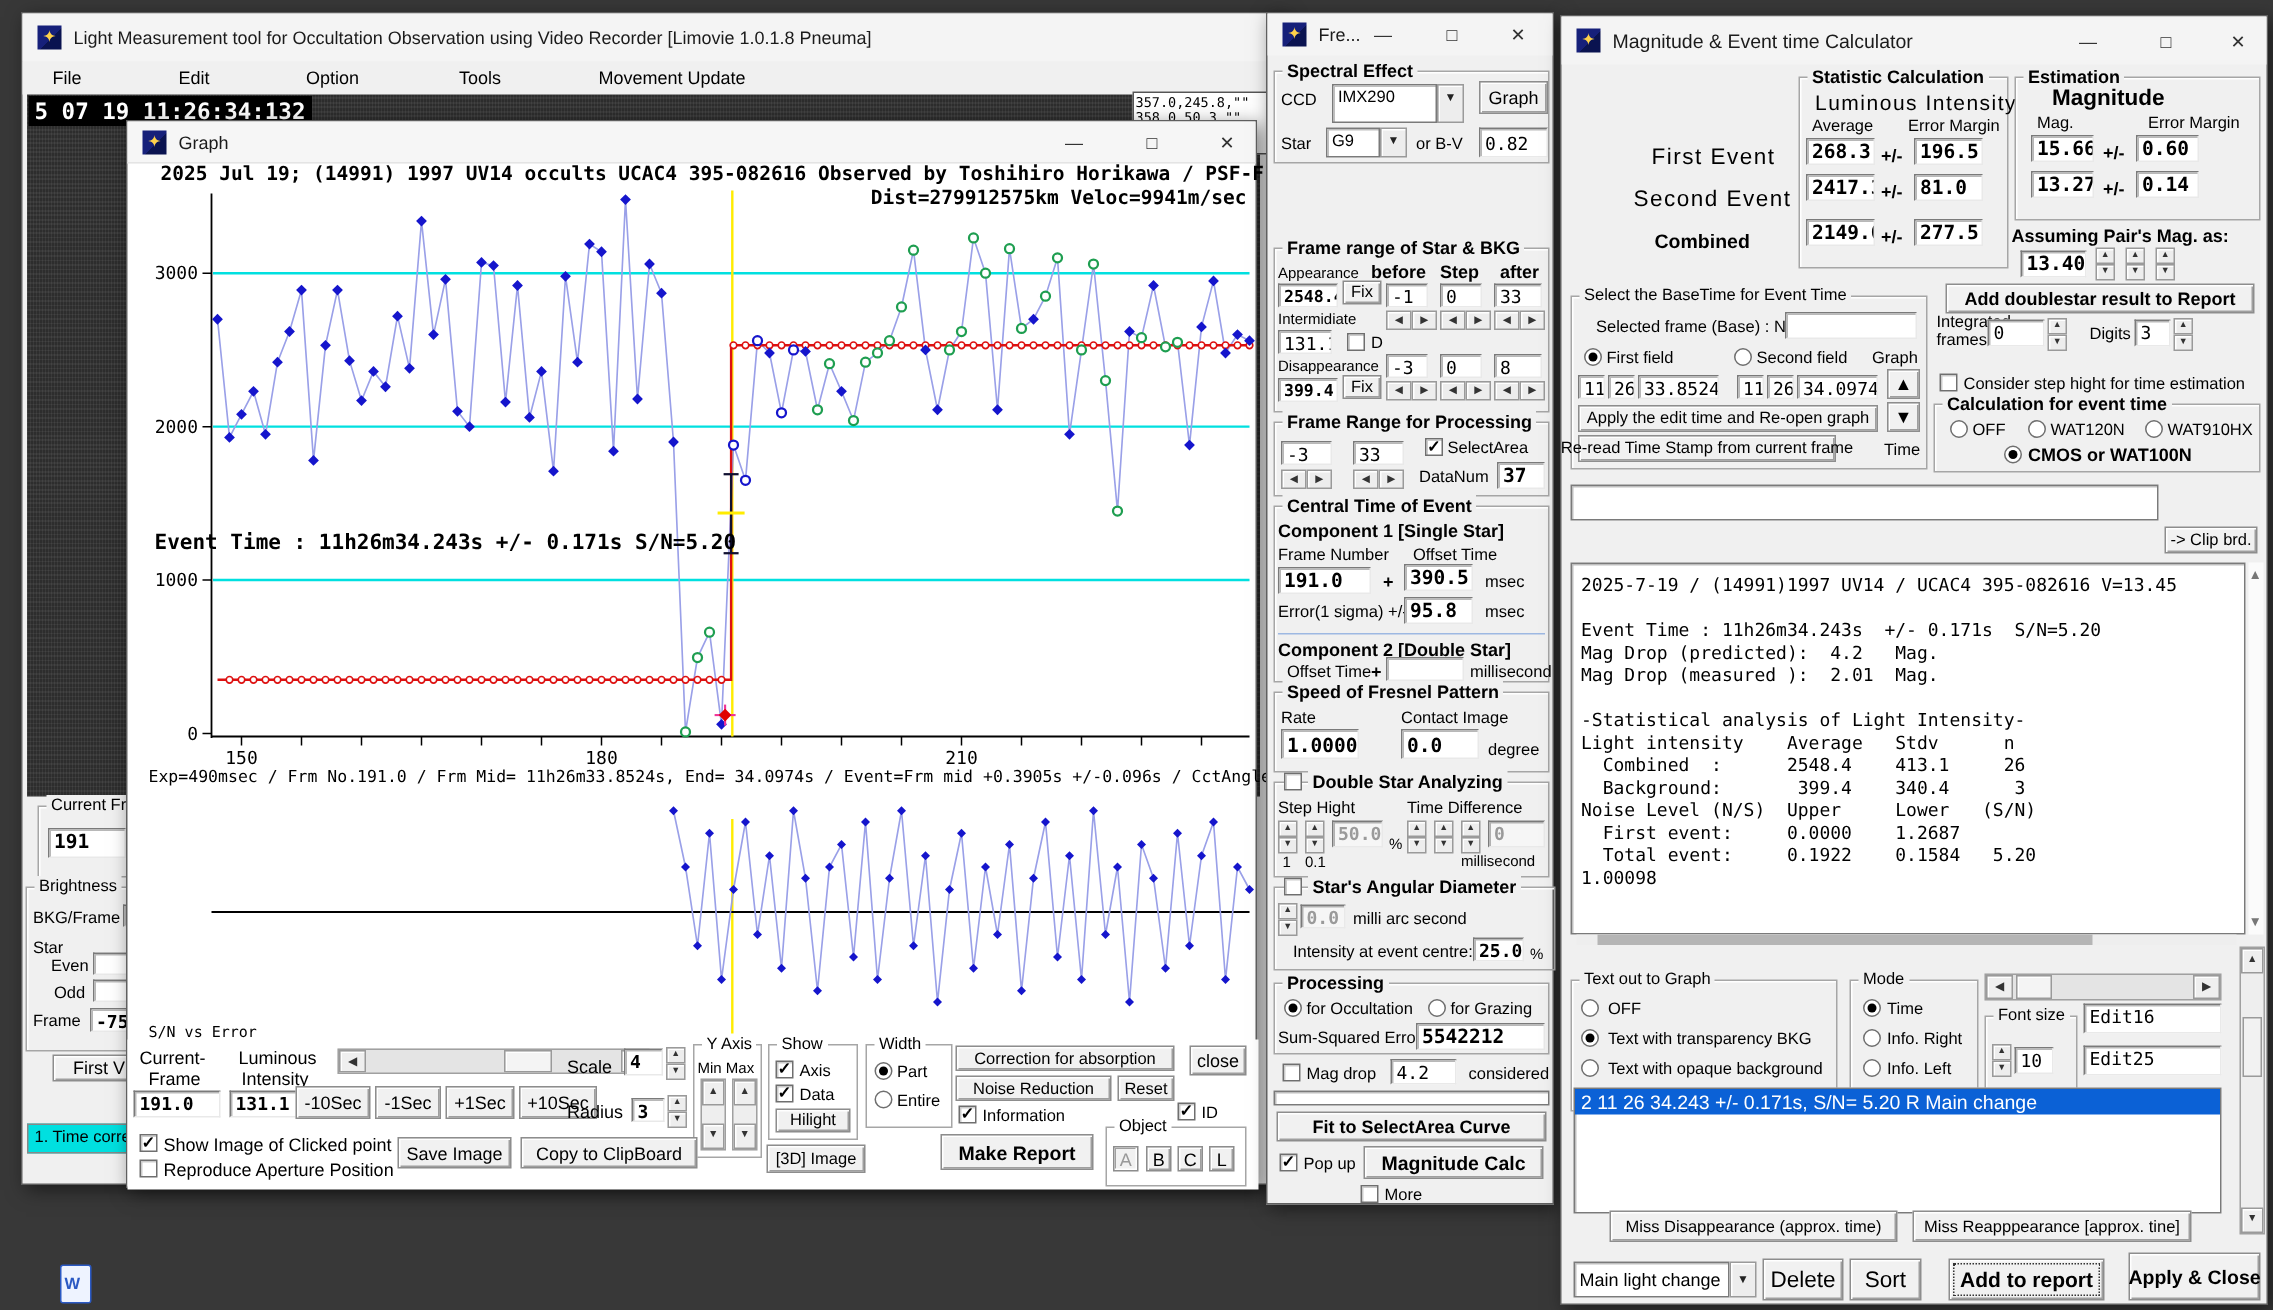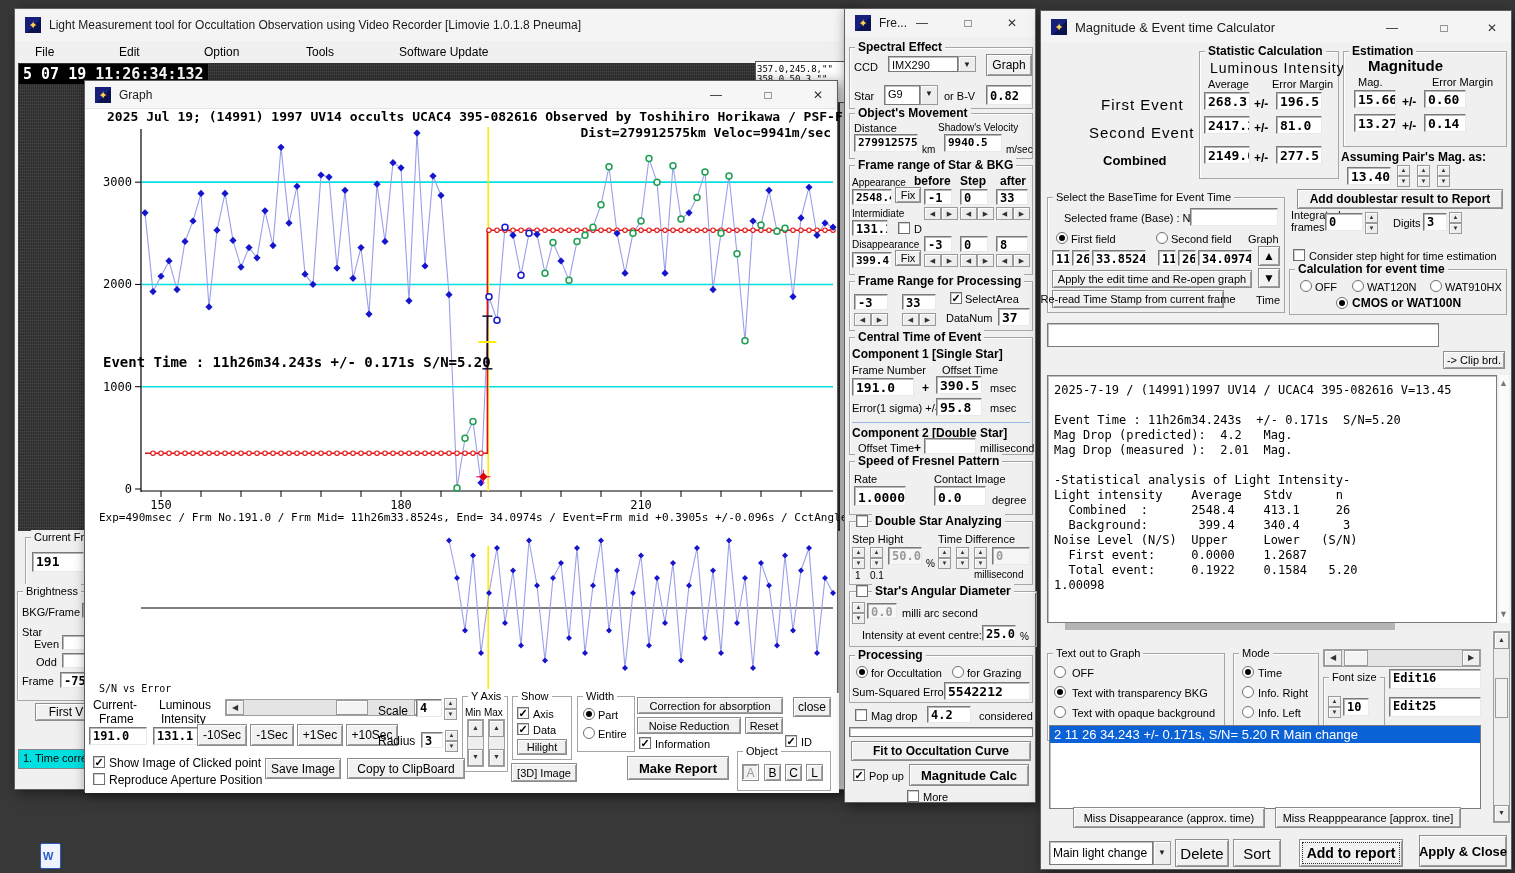--- a/index.html
+++ b/index.html
@@ -11,21 +11,21 @@
     color:#ffd24a;font-size:11px;line-height:16px;text-align:center}
   .tb-t{font-size:12px;color:#1b1b1b;white-space:nowrap}
   .wbtn{position:absolute;top:4px;width:22px;height:20px;text-align:center;font-size:12px;line-height:20px;color:#333}
   .abs{position:absolute;box-sizing:border-box}
   .lbl{position:absolute;font-size:11px;color:#000;white-space:nowrap;line-height:12px}
   .lbl.b{font-weight:bold;font-size:12px}
   .lbl.s10{font-size:10px}
   .fld{position:absolute;background:#fff;border:1px solid #7a7a7a;border-right-color:#e9e9e9;border-bottom-color:#e9e9e9;
     box-shadow:inset 1px 1px 0 rgba(0,0,0,.28);font:bold 12px "DejaVu Sans Mono",monospace;
     padding:1px 0 0 3px;white-space:nowrap;overflow:hidden;box-sizing:border-box;color:#000}
-  .fld.plain{font-weight:bold}
+  .fld.plain{font-weight:normal}
   .fld.dim{color:#9a9a9a;background:#f6f6f6}
   .btn{position:absolute;background:#f1f1f1;border:1px solid #8d8d8d;box-shadow:inset 1px 1px 0 #fff,inset -1px -1px 0 #9f9f9f;
     font-size:12px;display:flex;align-items:center;justify-content:center;white-space:nowrap;box-sizing:border-box;color:#000;cursor:default}
   .btn.bold{font-weight:bold}
   .gb{position:absolute;border:1px solid #a6a6a6;box-shadow:inset 1px 1px 0 #fff;box-sizing:border-box}
   .gb>.t{position:absolute;top:-8px;left:5px;background:#f0f0f0;padding:0 3px;font-size:12px;font-weight:bold;white-space:nowrap;line-height:14px}
   .gb>.t.plain{font-weight:normal;font-size:11px}
   .chk{position:absolute;width:12px;height:12px;background:#fff;border:1px solid #6f6f6f;
     box-shadow:inset 1px 1px 0 rgba(0,0,0,.2);font:bold 11px/11px "Liberation Sans",sans-serif;text-align:center;box-sizing:border-box}
   .chk.on::after{content:"✓"}
@@ -85,21 +85,21 @@
   <div class="win" style="left:14px;top:8px;width:841px;height:782px">
     <div class="tbar" style="height:32px">
       <span class="appico">✦</span>
       <span class="tb-t">Light Measurement tool for Occultation Observation using Video Recorder [Limovie 1.0.1.8 Pneuma]</span>
     </div>
     <div class="abs" style="left:0;top:32px;width:100%;height:22px;background:#f0f0f0">
       <span class="lbl" style="left:20px;top:5px;font-size:12px">File</span>
       <span class="lbl" style="left:104px;top:5px;font-size:12px">Edit</span>
       <span class="lbl" style="left:189px;top:5px;font-size:12px">Option</span>
       <span class="lbl" style="left:291px;top:5px;font-size:12px">Tools</span>
-      <span class="lbl" style="left:384px;top:5px;font-size:12px">Software Update</span>
+      <span class="lbl" style="left:384px;top:5px;font-size:12px">Movement Update</span>
     </div>
     <div class="video" style="left:3px;top:54px;width:822px;height:468px"></div>
     <div class="ts" style="left:4px;top:55px">5 07 19 11:26:34:132</div>
     <div class="datapanel" style="left:740px;top:52px;width:86px;height:36px">
       <div>357.0,245.8,""</div>
       <div>358.0,50.3,"",</div>
     </div>
 
     <div class="gb" style="left:10px;top:528px;width:72px;height:48px;background:#f0f0f0">
       <span class="t plain">Current Fra</span>
@@ -504,43 +504,34 @@
       <span class="appico">✦</span>
       <span class="tb-t">Fre...</span>
       <span class="wbtn" style="left:66px">—</span>
       <span class="wbtn" style="left:112px">□</span>
       <span class="wbtn" style="left:156px">✕</span>
     </div>
 
     <div class="gb" style="left:4px;top:38px;width:184px;height:62px">
       <span class="t">Spectral Effect</span>
       <span class="lbl" style="left:4px;top:13px">CCD</span>
-      <div class="combo" style="left:38px;top:8px;width:88px;height:16px">
+      <div class="combo" style="left:38px;top:8px;width:88px;height:26px">
         <span class="cv">IMX290</span>
           <span class="ca">▼</span>
       </div>
       <div class="btn" style="left:136px;top:6px;width:46px;height:22px">Graph</div>
       <span class="lbl" style="left:4px;top:42px">Star</span>
       <div class="combo" style="left:34px;top:37px;width:54px;height:20px">
         <span class="cv">G9</span>
           <span class="ca">▼</span>
       </div>
       <span class="lbl" style="left:94px;top:42px">or  B-V</span>
       <div class="fld plain" style="left:136px;top:37px;width:46px;height:20px;padding-top:3px">0.82</div>
     </div>
 
-    <div class="gb" style="left:4px;top:104px;width:184px;height:46px">
-      <span class="t">Object's Movement</span>
-      <span class="lbl" style="left:4px;top:8px">Distance</span>
-      <span class="lbl" style="left:88px;top:8px;font-size:10px">Shadow's Velocity</span>
-      <div class="fld plain" style="left:4px;top:20px;width:64px;height:18px;font-size:11px">279912575</div>
-      <span class="lbl s10" style="left:72px;top:30px">km</span>
-      <div class="fld plain" style="left:94px;top:20px;width:58px;height:18px;font-size:11px">9940.5</div>
-      <span class="lbl s10" style="left:156px;top:30px">m/sec</span>
-    </div>
 
     <div class="gb" style="left:4px;top:156px;width:184px;height:110px">
       <span class="t">Frame range of Star &amp; BKG</span>
       <span class="lbl s10" style="left:2px;top:11px">Appearance</span>
       <span class="lbl b" style="left:64px;top:9px">before</span>
       <span class="lbl b" style="left:110px;top:9px">Step</span>
       <span class="lbl b" style="left:150px;top:9px">after</span>
       <div class="fld" style="left:2px;top:23px;width:40px;height:16px;font-size:11px">2548.4</div>
       <div class="btn" style="left:45px;top:21px;width:26px;height:16px;font-size:11px">Fix</div>
       <div class="fld plain" style="left:74px;top:23px;width:28px;height:16px">-1</div>
@@ -684,21 +675,21 @@
       <span class="lbl" style="left:117px;top:11px">for Grazing</span>
       <span class="lbl" style="left:2px;top:30px">Sum-Squared Error</span>
       <div class="fld" style="left:94px;top:26px;width:86px;height:18px;font-size:13px">5542212</div>
     </div>
 
     <span class="chk" style="left:10px;top:700px"></span>
     <span class="lbl" style="left:26px;top:701px">Mag drop</span>
     <div class="fld plain" style="left:82px;top:697px;width:44px;height:17px">4.2</div>
     <span class="lbl" style="left:134px;top:701px">considered</span>
     <div class="sunken" style="left:4px;top:718px;width:184px;height:10px"></div>
-    <div class="btn bold" style="left:6px;top:732px;width:180px;height:20px">Fit to Occultation Curve</div>
+    <div class="btn bold" style="left:6px;top:732px;width:180px;height:20px">Fit to SelectArea Curve</div>
     <span class="chk on" style="left:8px;top:760px"></span>
     <span class="lbl" style="left:24px;top:761px">Pop up</span>
     <div class="btn bold" style="left:64px;top:755px;width:120px;height:22px;font-size:13px">Magnitude Calc</div>
     <span class="chk" style="left:62px;top:781px"></span>
     <span class="lbl" style="left:78px;top:782px">More</span>
   </div>
 
   <div class="win" style="left:1040px;top:10px;width:472px;height:860px">
     <div class="tbar" style="height:32px">
       <span class="appico">✦</span>

